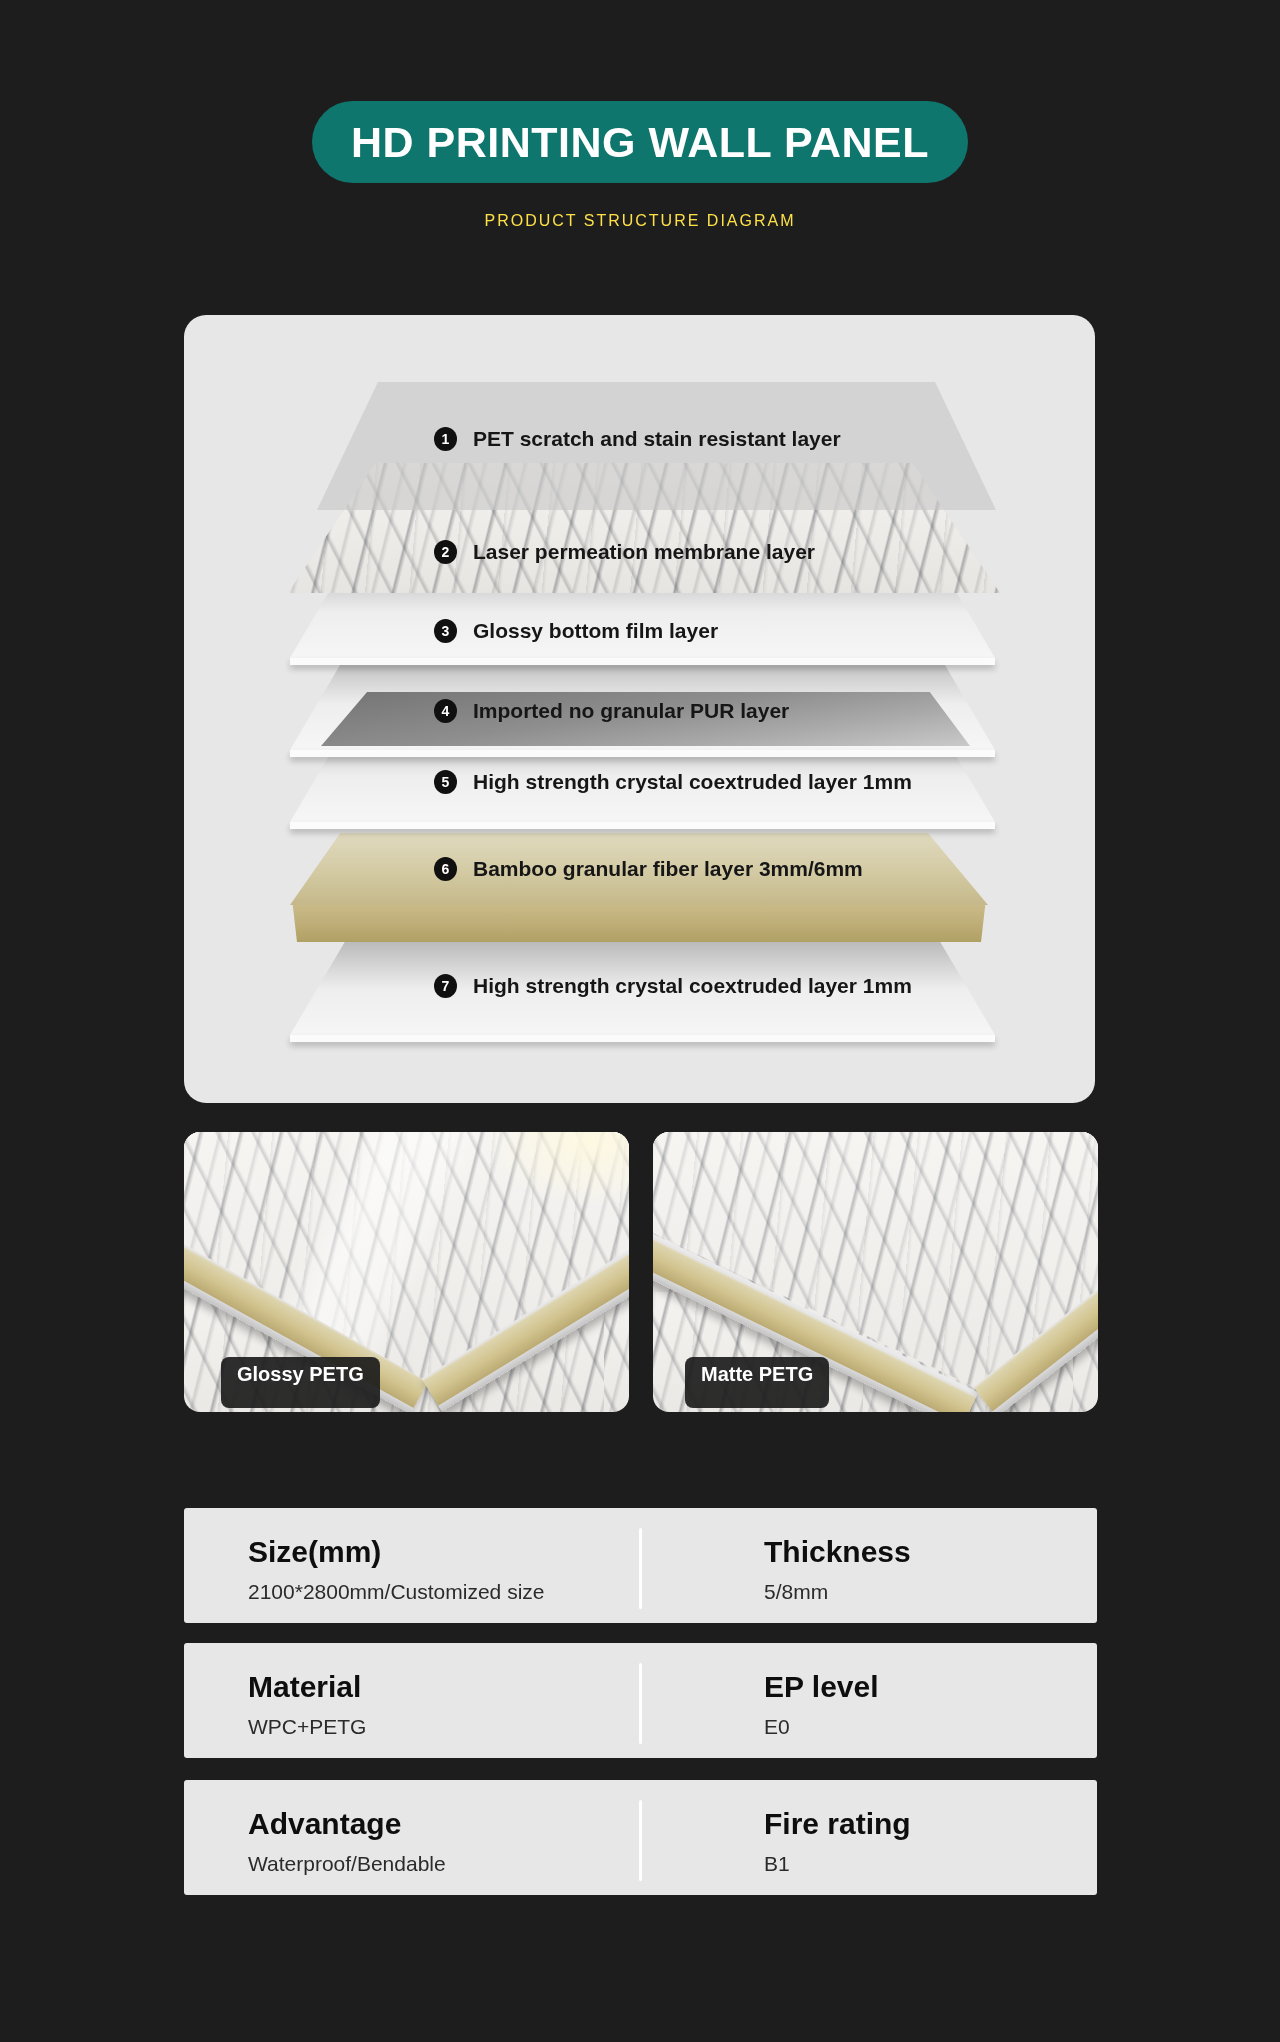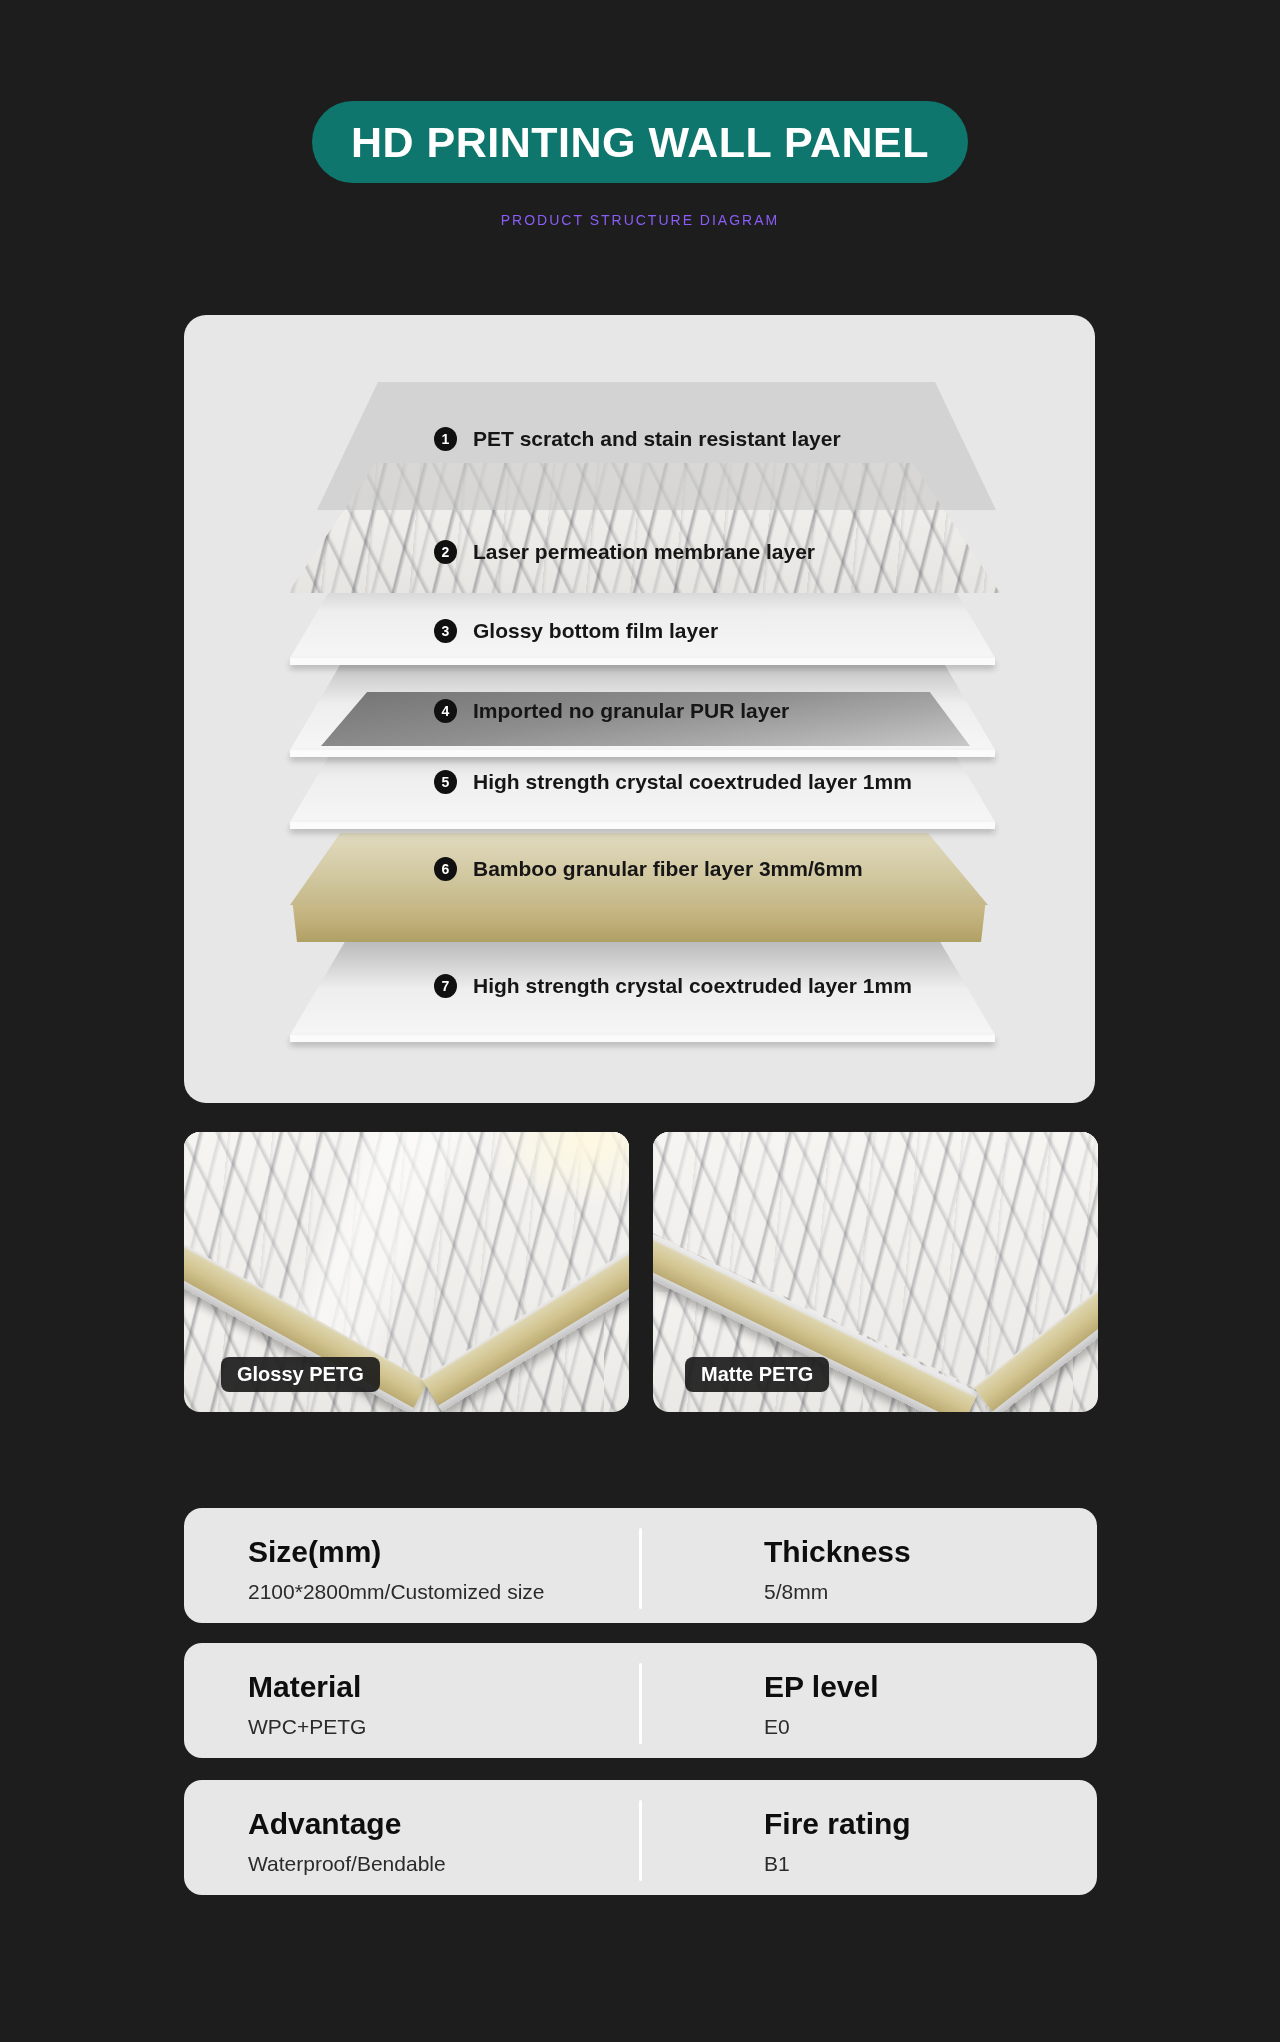--- a/index.html
+++ b/index.html
@@ -15,21 +15,21 @@
     position:absolute; left:312px; top:101px; width:656px; height:82px;
     background:#0f766e; border-radius:41px;
     display:flex; align-items:center; justify-content:center;
   }
   .title-pill h1 {
     color:#ffffff; font-size:43px; font-weight:bold; letter-spacing:0.5px;
     white-space:nowrap;
   }
   .page-subtitle {
     position:absolute; left:0; top:212px; width:100%;
-    text-align:center; color:#8b5cf6; font-size:14px; letter-spacing:2px;
+    text-align:center; color:#fde047; font-size:16px; letter-spacing:2px;
   }
 
   
   .diagram-card {
     position:absolute; left:184px; top:315px; width:911px; height:788px;
     background:#e7e7e7; border-radius:22px; overflow:hidden;
   }
   .sheet { position:absolute; }
   .sheet-shape { clip-path:polygon(10.1% 0, 89.9% 0, 100% 100%, 0 100%); }
   .sheet-grad {
@@ -123,31 +123,31 @@
     background:linear-gradient(180deg,
       #ececec 0px,#e6e6e6 4px,#ddd4ae 7px,#d2c48f 50%,#bcab74 82%,
       #d8d8d8 84%,#c3c3c3 100%);
     box-shadow:0 6px 8px rgba(0,0,0,0.28);
   }
   .gl-band-left  { left:-16px; top:100px; width:300px; transform:rotate(29deg); }
   .gl-band-right { left:236px; top:244px; width:250px; transform:rotate(-31.5deg); }
   .mt-band-left  { left:-16px; top:94px;  width:380px; transform:rotate(26deg); }
   .mt-band-right { left:318px; top:252px; width:180px; transform:rotate(-38deg); }
   .sample-badge {
-    position:absolute; top:225px; height:35px; line-height:35px; padding:0 16px;
+    position:absolute; top:225px; height:51px; line-height:35px; padding:0 16px;
     background:rgba(28,28,28,0.92); border-radius:8px;
     color:#ffffff; font-size:20px; font-weight:bold; white-space:nowrap; z-index:5;
   }
   .badge-glossy { left:37px; }
   .badge-matte  { left:32px; }
 
   
   .spec-card {
     position:absolute; left:184px; width:913px; height:115px;
-    background:#e7e7e7; border-radius:18px;
+    background:#e7e7e7; border-radius:3px;
   }
   .spec-row1 { top:1508px; } .spec-row2 { top:1643px; } .spec-row3 { top:1780px; }
   .spec-col { position:absolute; top:0; height:100%; }
   .spec-col1 { left:64px; }
   .spec-col2 { left:580px; }
   .spec-title { margin-top:27px; font-size:30px; font-weight:bold; color:#0e0e0e; }
   .spec-value { margin-top:11px; font-size:21px; color:#2b2b2b; }
   .spec-divider {
     position:absolute; left:455px; top:20px; width:3px; height:81px;
     background:#ffffff; border-radius:2px;

